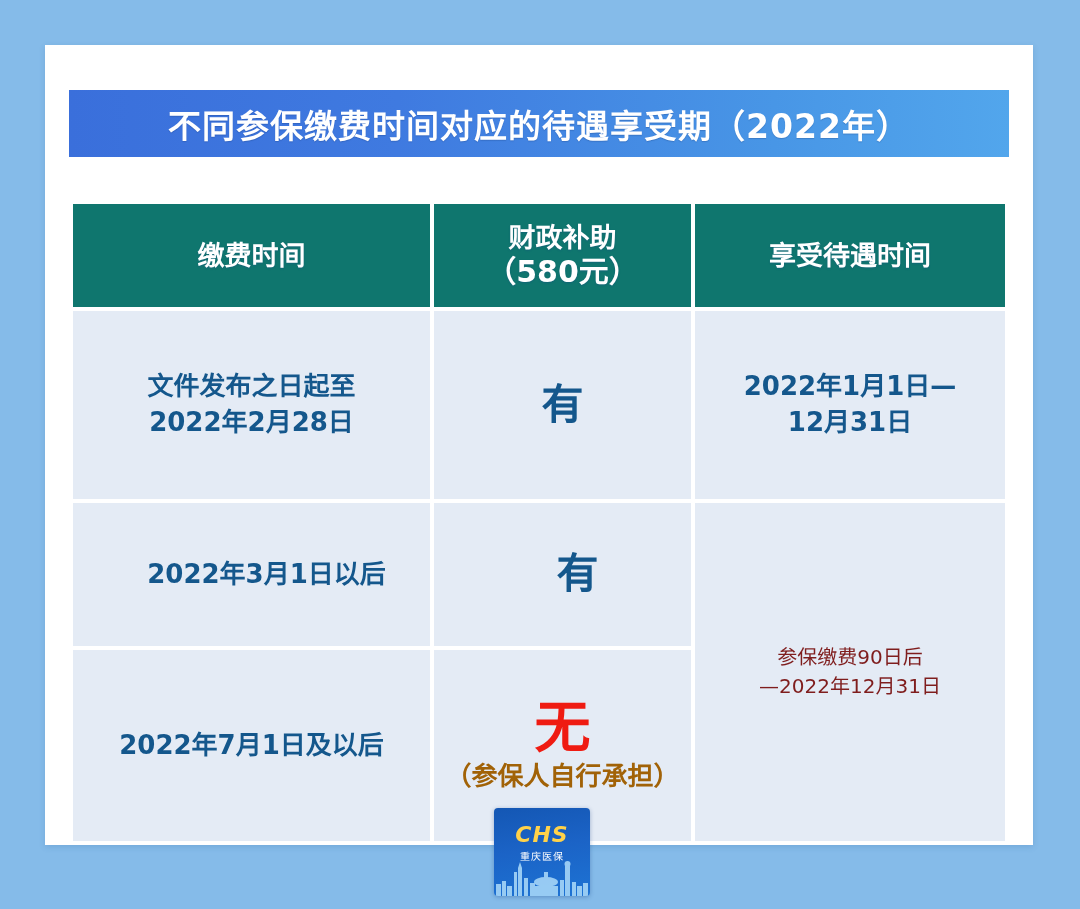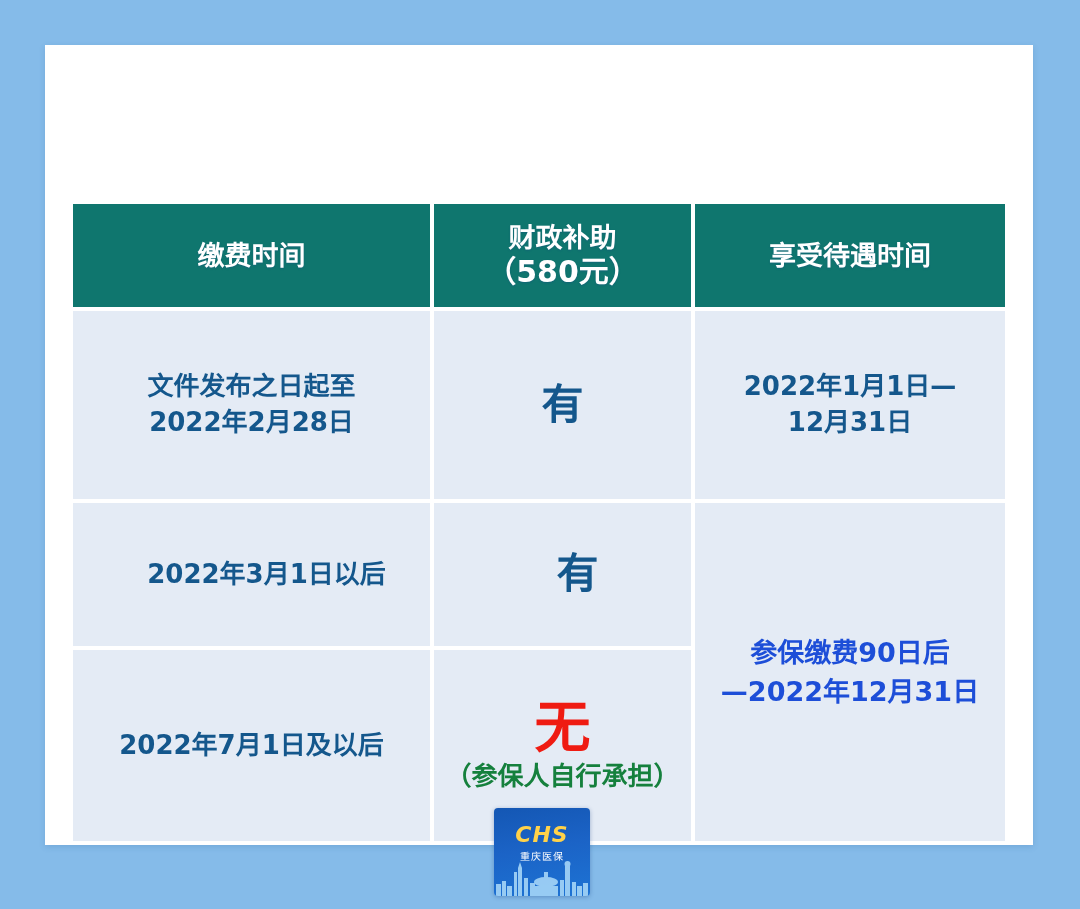--- a/index.html
+++ b/index.html
@@ -115,28 +115,28 @@
     font-size: 56px;
     font-weight: bold;
     color: #ef1b12;
     line-height: 1.05;
     display: block;
   }
   .none-note {
     display: block;
     font-size: 26px;
     font-weight: bold;
-    color: #15803d;
+    color: #a16207;
     line-height: 1.25;
     margin-top: 2px;
   }
   .red-span {
-    color: #1d4ed8;
-    font-size: 27px;
-    font-weight: bold;
+    color: #7f1d1d;
+    font-size: 20px;
+    font-weight: normal;
     line-height: 1.45;
   }
   .line { display: block; }
 
   
   .logo {
     position: absolute;
     left: 494px;
     top: 808px;
     width: 96px;
@@ -175,20 +175,23 @@
     height: 40px;
   }
 </style>
 </head>
 <body>
 
 <div id="infographic">
 
   <div class="card">
 
+    <div class="title-banner">
+      <div class="title-text">不同参保缴费时间对应的待遇享受期（2022年）</div>
+    </div>
 
     <div class="table-wrap">
       <table class="tbl">
         <colgroup>
           <col class="c1">
           <col class="c2">
           <col class="c3">
         </colgroup>
         <thead>
           <tr>

